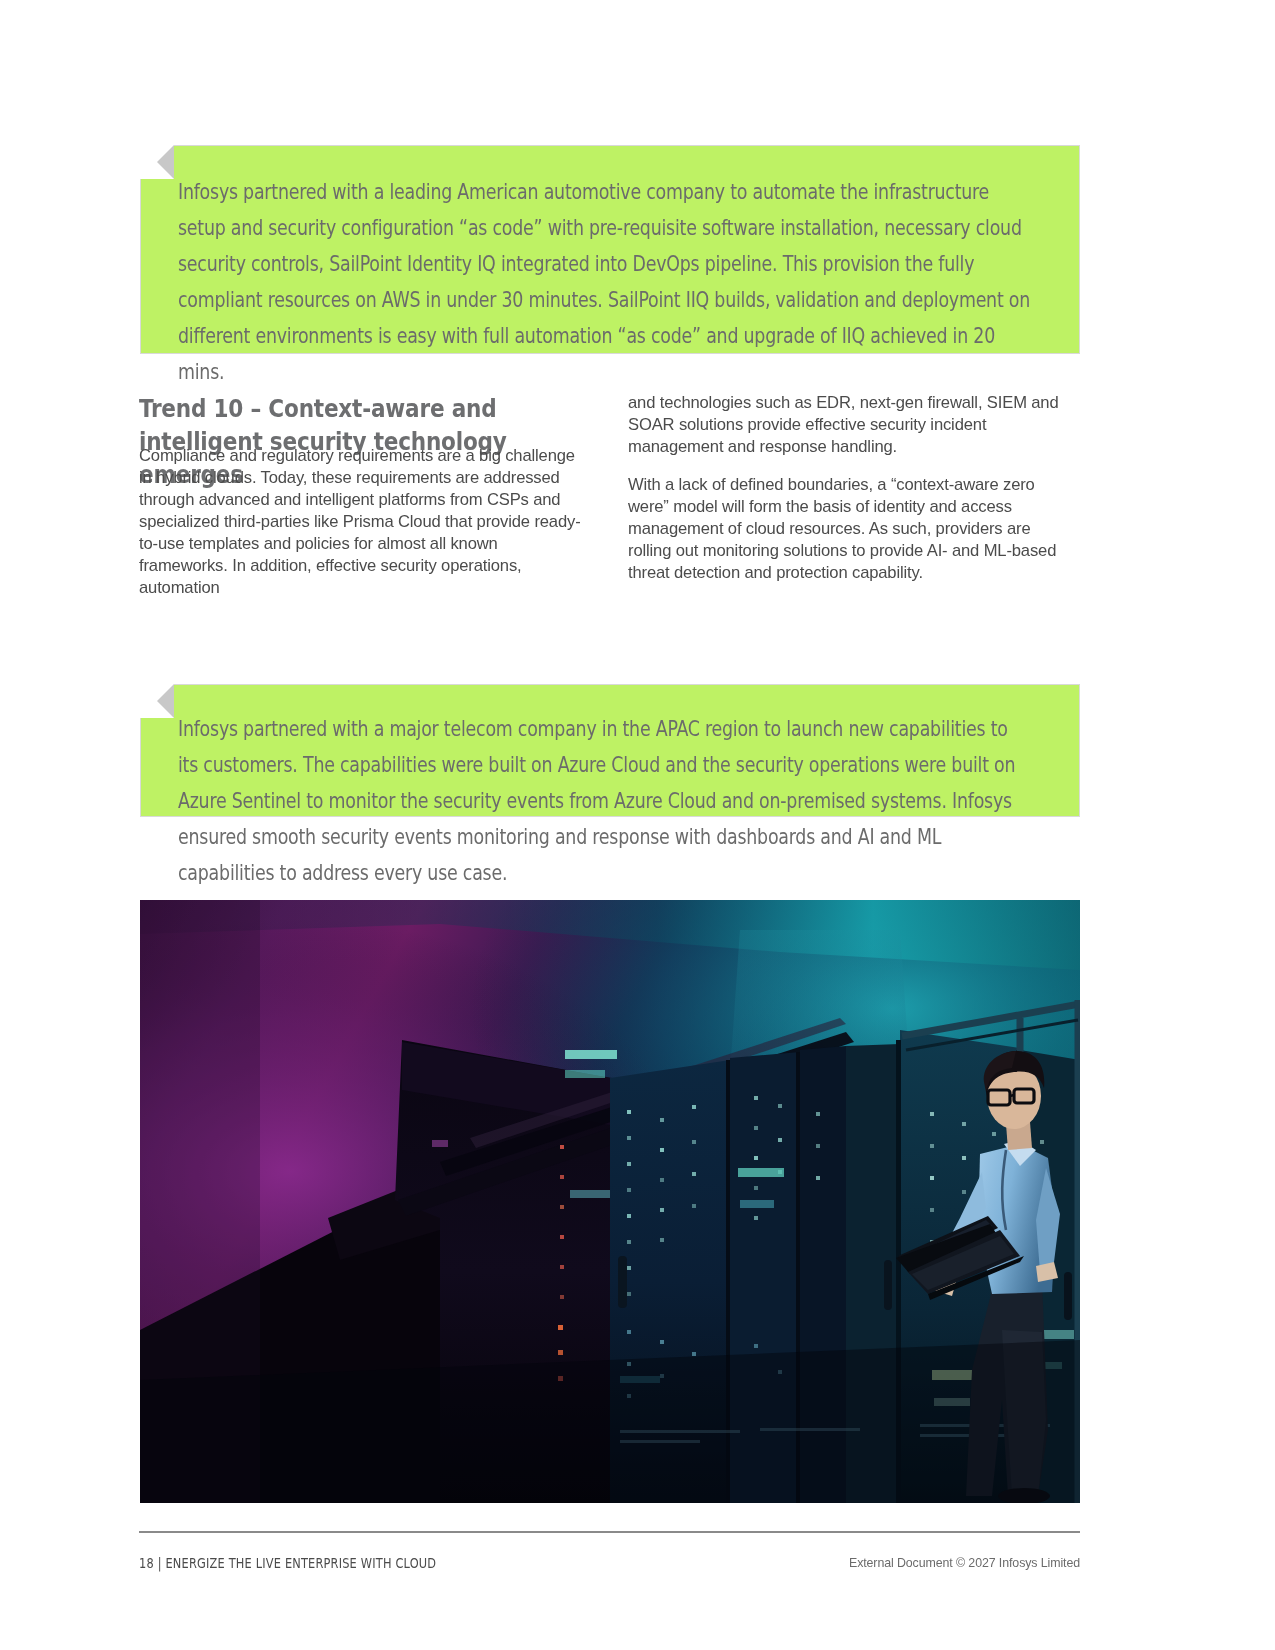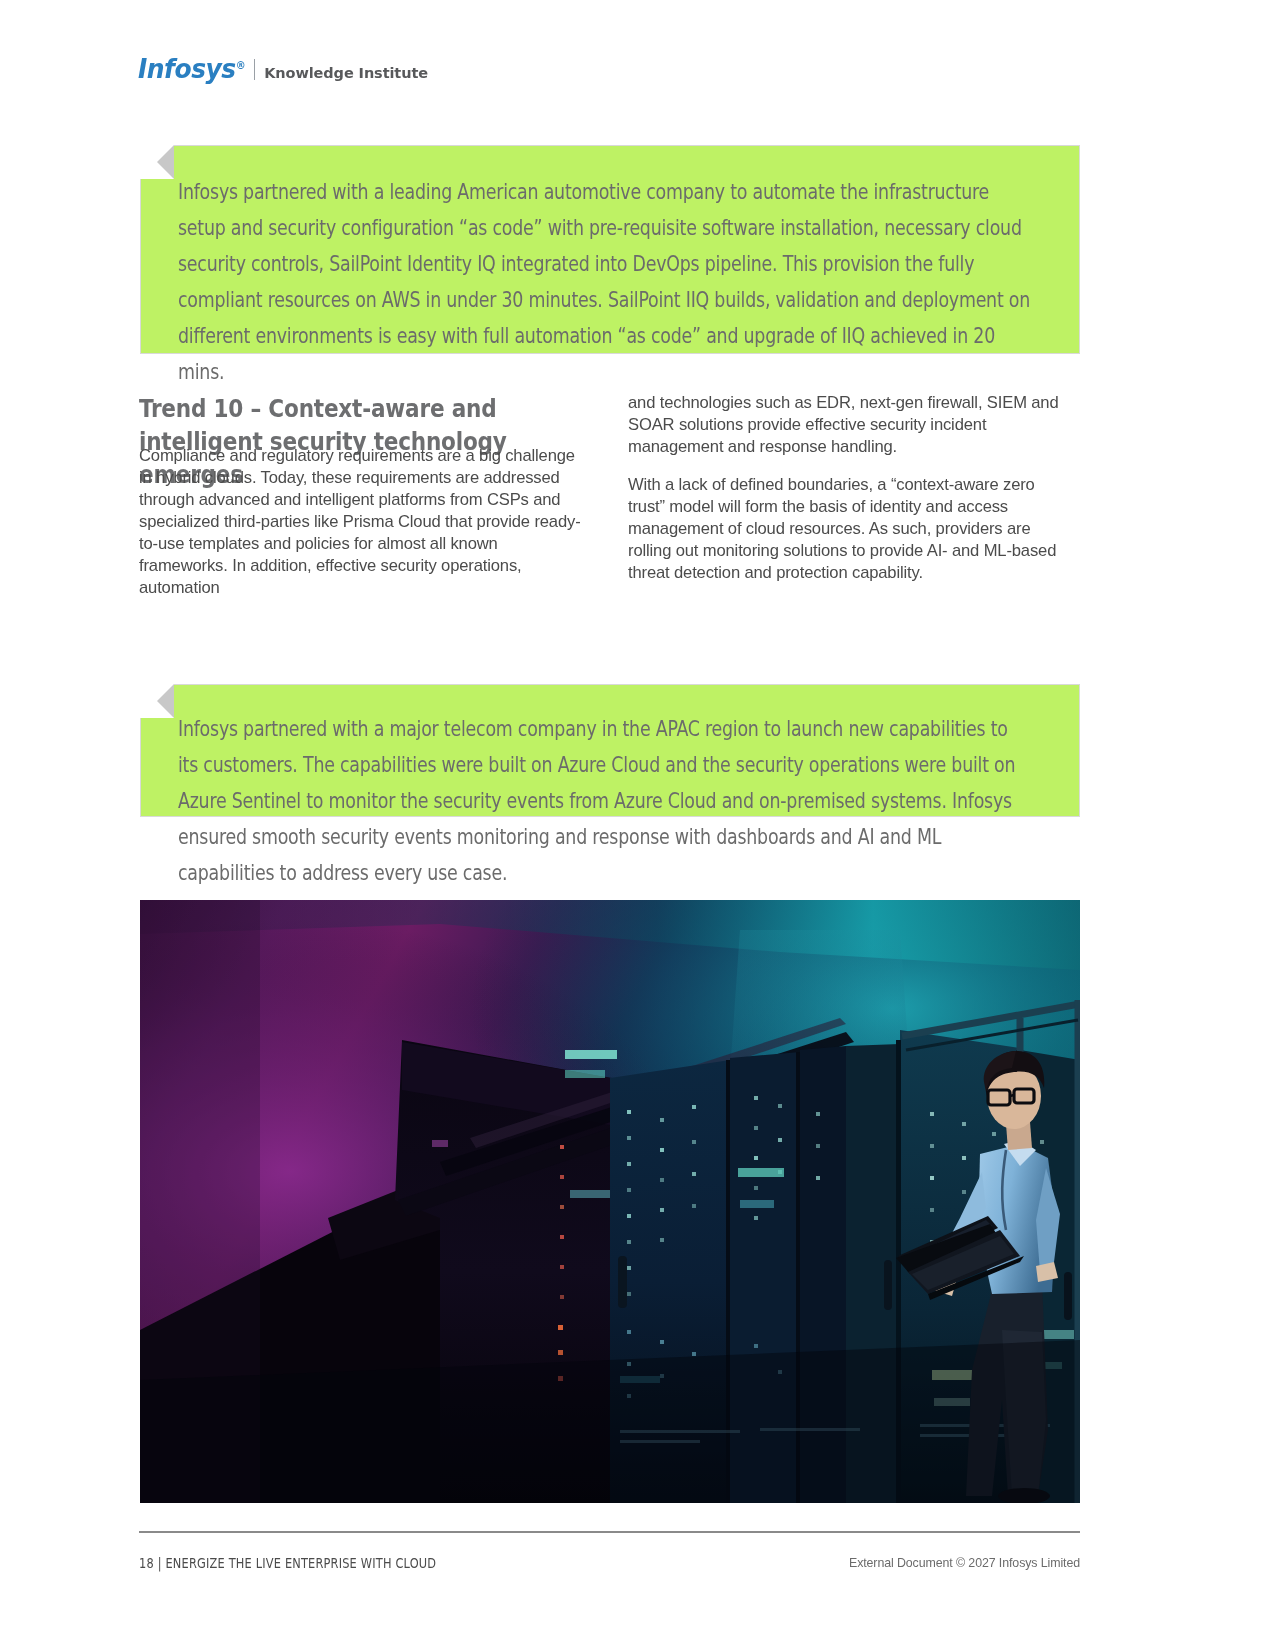--- a/index.html
+++ b/index.html
@@ -218,40 +218,35 @@
     color: #6b6b6b;
     white-space: nowrap;
     letter-spacing: -0.1px;
   }
 </style>
 </head>
 <body>
 
 <div class="page">
 
-  <div class="header">
-    <span class="logo-infosys"><span>Infosys</span><span class="logo-tm">®</span></span>
-    <span class="logo-divider"></span>
-    <span class="logo-ki">Knowledge Institute</span>
-  </div>
 
   <div class="callout" id="callout-1">
     <span class="callout-fold"></span>
     <div class="callout-text">Infosys partnered with a leading American automotive company to automate the infrastructure setup and security configuration “as code” with pre-requisite software installation, necessary cloud security controls, SailPoint Identity IQ integrated into DevOps pipeline. This provision the fully compliant resources on AWS in under 30 minutes. SailPoint IIQ builds, validation and deployment on different environments is easy with full automation “as code” and upgrade of IIQ achieved in 20 mins.</div>
   </div>
 
   <h2 class="trend-heading">Trend 10 – Context-aware and intelligent security technology emerges</h2>
 
   <div class="col" id="col-left">
     <p>Compliance and regulatory requirements are a big challenge in hybrid clouds. Today, these requirements are addressed through advanced and intelligent platforms from CSPs and specialized third-parties like Prisma Cloud that provide ready-to-use templates and policies for almost all known frameworks. In addition, effective security operations, automation</p>
   </div>
 
   <div class="col" id="col-right">
     <p>and technologies such as EDR, next-gen firewall, SIEM and SOAR solutions provide effective security incident management and response handling.</p>
-    <p>With a lack of defined boundaries, a “context-aware zero trust” model will form the basis of identity and access management of cloud resources. As such, providers are rolling out monitoring solutions to provide AI- and ML-based threat detection and protection capability.</p>
+    <p>With a lack of defined boundaries, a “context-aware zero were” model will form the basis of identity and access management of cloud resources. As such, providers are rolling out monitoring solutions to provide AI- and ML-based threat detection and protection capability.</p>
   </div>
 
   <div class="callout" id="callout-2">
     <span class="callout-fold"></span>
     <div class="callout-text">Infosys partnered with a major telecom company in the APAC region to launch new capabilities to its customers. The capabilities were built on Azure Cloud and the security operations were built on Azure Sentinel to monitor the security events from Azure Cloud and on-premised systems. Infosys ensured smooth security events monitoring and response with dashboards and AI and ML capabilities to address every use case.</div>
   </div>
 
   <div class="photo">
     <svg width="940" height="603" viewBox="0 0 940 603" xmlns="http://www.w3.org/2000/svg">
       <defs>

